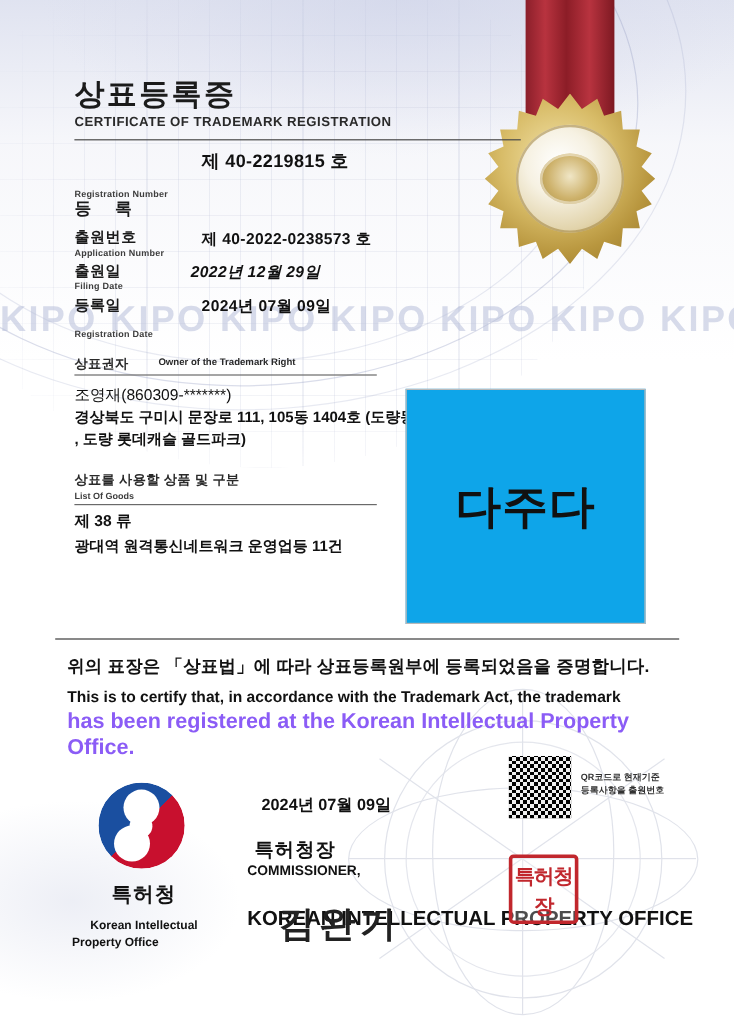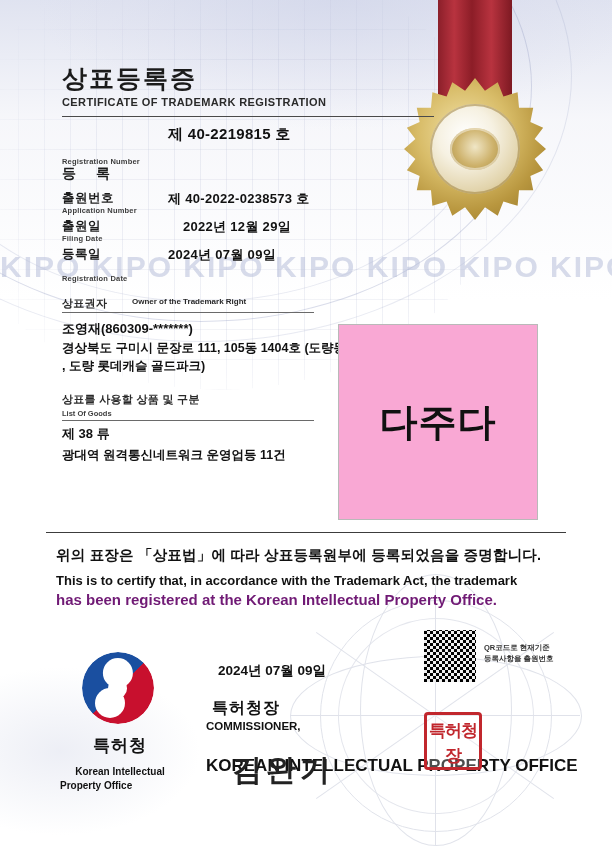--- a/index.html
+++ b/index.html
@@ -158,67 +158,67 @@
   #reg-no-label   { left: 62px;  top: 136px; font-size: 14px; letter-spacing: 8px; margin-top: 29px; }
   #reg-no-en      { left: 62px;  top: 157px; }
   #reg-no-value   { left: 168px; top: 125px; font-size: 15px; }
 
   #app-no-label   { left: 62px;  top: 190px; }
   #app-no-en      { left: 62px;  top: 206px; }
   #app-no-value   { left: 168px; top: 190px; }
 
   #filing-label   { left: 62px;  top: 218px; }
   #filing-en      { left: 62px;  top: 234px; }
-  #filing-value   { left: 183px; top: 218px; }
+  #filing-value   { left: 159px; top: 218px; font-style: italic; }
 
   #regdate-label  { left: 62px;  top: 246px; }
   #regdate-en     { left: 62px;  top: 274px; }
   #regdate-value  { left: 168px; top: 246px; }
 
   .sec-head-kr {
     position: absolute; font-size: 11px; font-weight: 700; color: #2a2a2a; letter-spacing: .3px;
   }
   .sec-head-en {
     position: absolute; font-size: 7.5px; font-weight: 700; color: #3d3d3d;
   }
   #owner-head-kr { left: 62px; top: 296px; }
   #owner-head-en { left: 132px; top: 297px; font-size: 8px; font-weight: 700; color:#2a2a2a; }
   #owner-rule { position: absolute; left: 62px; top: 312px; width: 252px; height: 1px; background: #6a6a6a; }
 
-  #owner-name { position: absolute; left: 62px; top: 320px; font-size: 13px; font-weight: 700; color: #111; }
+  #owner-name { position: absolute; left: 62px; top: 320px; font-size: 13px; font-weight: 400; color: #111; }
   #owner-addr1 { position: absolute; left: 62px; top: 340px; font-size: 12.5px; font-weight: 700; color: #111; }
   #owner-addr2 { position: absolute; left: 62px; top: 358px; font-size: 12.5px; font-weight: 700; color: #111; }
 
   #goods-head-kr { left: 62px; top: 392px; }
   #goods-head-en { left: 62px; top: 409px; }
   #goods-rule { position: absolute; left: 62px; top: 420px; width: 252px; height: 1px; background: #6a6a6a; }
   #goods-class { position: absolute; left: 62px; top: 425px; font-size: 13px; font-weight: 700; color: #111; }
   #goods-desc  { position: absolute; left: 62px; top: 447px; font-size: 12.5px; font-weight: 700; color: #111; }
 
   #mark-box {
     position: absolute; left: 338px; top: 324px; width: 198px; height: 194px;
-    border: 1px solid #b9b9b9; background: #f9a8d4;
+    border: 1px solid #b9b9b9; background: #0ea5e9;
     display: flex; align-items: center; justify-content: center;
   }
   #mark-text {
     font-size: 38px; font-weight: 700; color: #111; letter-spacing: 1px;
   }
 
   #cert-rule-top { position: absolute; left: 46px; top: 532px; width: 520px; height: 1px; background: #3c3c3c; }
   #cert-kr {
     position: absolute; left: 56px; top: 546px; width: 510px;
     font-size: 14.5px; font-weight: 700; color: #111; letter-spacing: .2px;
   }
   #cert-en-1 {
     position: absolute; left: 56px; top: 573px; width: 510px;
     font-size: 13px; font-weight: 700; color: #111;
   }
   #cert-en-2 {
     position: absolute; left: 56px; top: 591px; width: 510px;
-    font-size: 15px; font-weight: 700; color: #701a75;
+    font-size: 18px; font-weight: 700; color: #8b5cf6;
   }
 
   #qr-box {
     position: absolute; left: 424px; top: 630px; width: 52px; height: 52px;
     background:
       repeating-linear-gradient(90deg,#111 0 3px, #fff 3px 6px),
       repeating-linear-gradient(0deg,#111 0 3px, #fff 3px 6px);
     background-blend-mode: difference;
   }
   #qr-note-1 { position: absolute; left: 484px; top: 643px; font-size: 7.5px; font-weight: 700; color: #333; }

